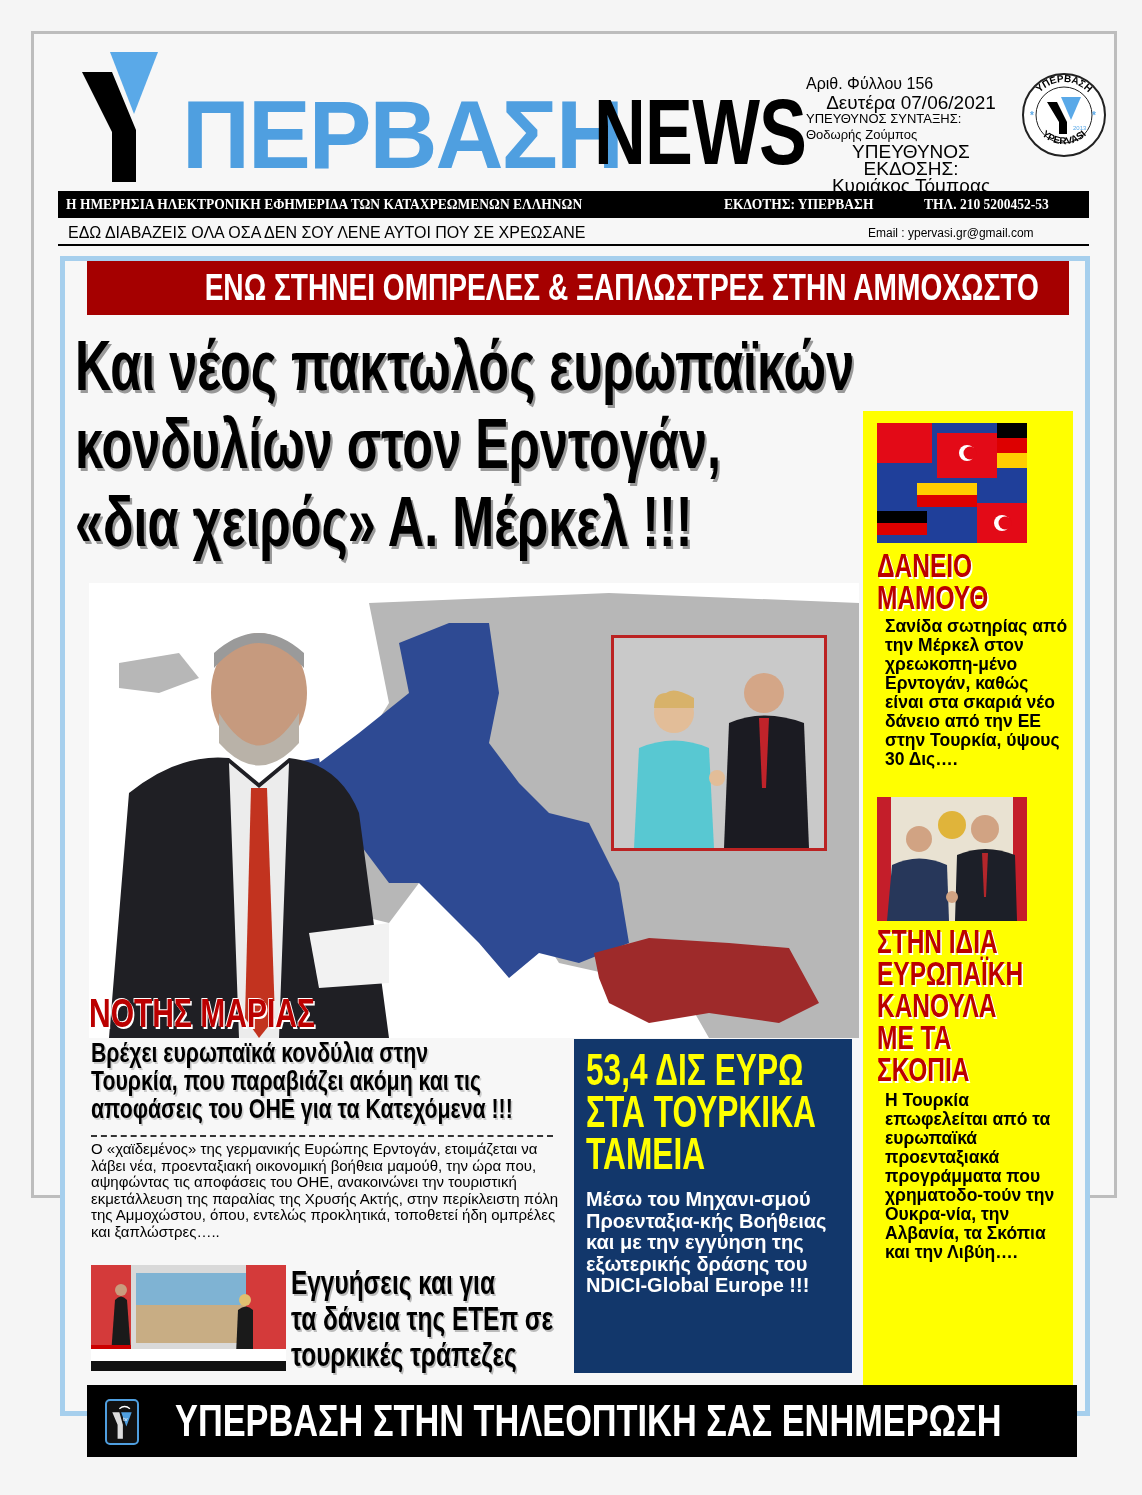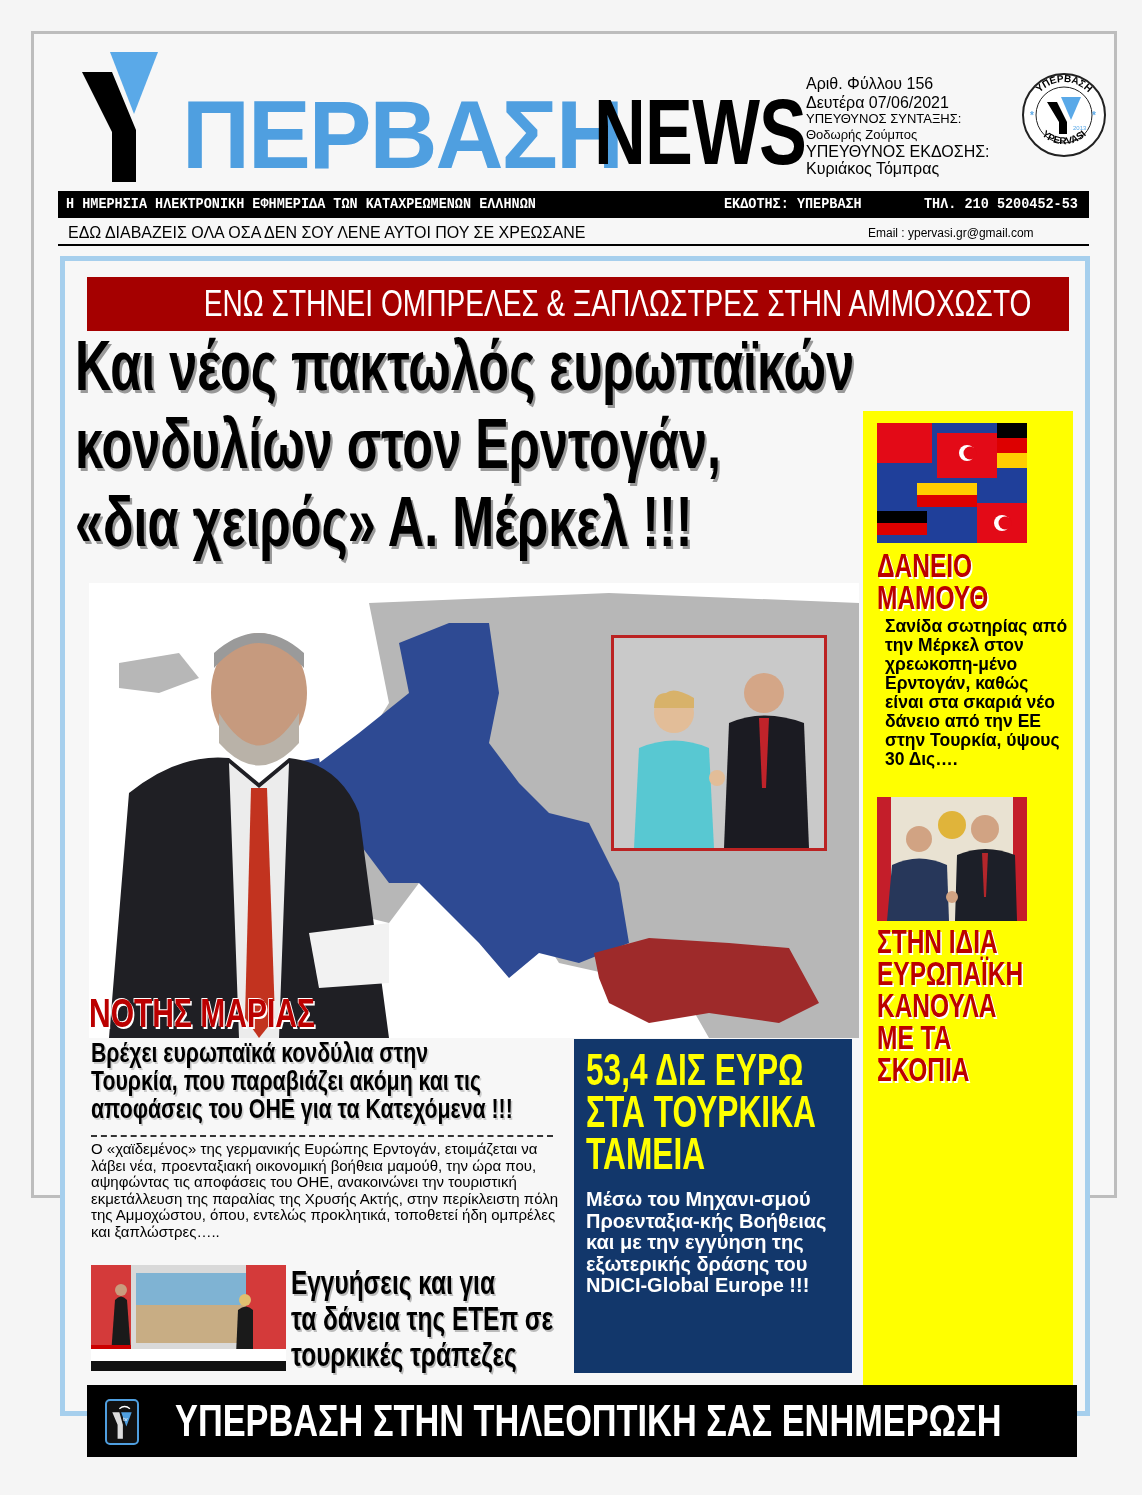--- a/index.html
+++ b/index.html
@@ -5,30 +5,30 @@
   * { box-sizing: border-box; margin: 0; padding: 0; }
   body { width: 1142px; height: 1495px; background: #f5f5f5; font-family: "Liberation Sans", sans-serif; position: relative; overflow: hidden; }
   .page { position: absolute; left: 31px; top: 31px; width: 1086px; height: 1167px; border: 3px solid #bdbdbd; background: #f7f7f7; }
   .abs { position: absolute; }
   
   .logo-y { left: 40px; top: 18px; width: 110px; height: 130px; }
   .logo-word { left: 148px; top: 56px; font-family: "Liberation Sans", sans-serif; font-weight: bold; font-size: 96px; line-height: 90px; letter-spacing: -2px; color: #4f9fe0; transform: scaleX(0.98); transform-origin: left; }
   .logo-news { left: 560px; top: 50px; font-family: "Liberation Sans", sans-serif; font-weight: bold; font-size: 92px; line-height: 96px; color: #000; transform: scaleX(0.78); transform-origin: left; letter-spacing: -1px; }
   .issue { left: 756px; top: 40px; width: 210px; color: #000; margin-left: 16px; }
   .issue .l1 { font-size: 16px; line-height: 20px; }
-  .issue .l2 { font-size: 16px; line-height: 17px; }
+  .issue .l2 { font-size: 19px; line-height: 17px; text-align: center; }
   .issue .l3 { font-size: 13px; line-height: 16px; }
   .seal { left: 987px; top: 38px; width: 86px; height: 86px; }
-  .bar-black { left: 24px; top: 157px; width: 1031px; height: 27px; background: #000; color: #fff; font-family: Liberation Mono, monospace; font-weight: bold; font-size: 15px; line-height: 27px; }
+  .bar-black { left: 24px; top: 157px; width: 1031px; height: 27px; background: #000; color: #fff; font-family: Liberation Serif, serif; font-weight: bold; font-size: 15px; line-height: 27px; }
   .bar-black span { position: absolute; top: 0; white-space: nowrap; transform: scaleX(0.9); transform-origin: left; }
   .tagline { left: 24px; top: 186px; width: 1031px; height: 26px; font-size: 16px; line-height: 26px; color: #000; border-bottom: 2px solid #000; }
   .tagline span { position: absolute; top: 0; white-space: nowrap; }
   
   .frame { left: 26px; top: 222px; width: 1030px; height: 1160px; border: 5px solid #a6cfed; background: #f7f7f7; }
-  .kicker { left: 22px; top: 16px; width: 982px; height: 54px; background: #a50000; color: #fff; font-weight: normal; font-size: 36px; line-height: 54px; text-align: center; white-space: nowrap; overflow: hidden; }
+  .kicker { left: 22px; top: 0; width: 982px; height: 54px; background: #a50000; color: #fff; font-weight: bold; font-size: 36px; line-height: 54px; text-align: center; white-space: nowrap; overflow: hidden; }
   .kicker span { display: inline-block; transform: scaleX(0.78); transform-origin: center; }
   .headline { left: 10px; top: 66px; width: 800px; color: #000; font-weight: bold; font-size: 70px; line-height: 78px; white-space: nowrap; text-shadow: 3px 3px 0 #999; }
   .headline div { transform: scaleX(0.72); transform-origin: left; }
   
   .hero { left: 24px; top: 322px; width: 770px; height: 455px; background: #fff; overflow: hidden; }
   .hero-name { left: 0px; top: 408px; color: #b00; font-weight: bold; font-size: 40px; line-height: 44px; text-shadow: 2px 2px 0 #fff, -1px -1px 0 #fff; white-space: nowrap; }
   .hero-name span { display:inline-block; transform: scaleX(0.75); transform-origin: left; }
   .inset { left: 522px; top: 52px; width: 216px; height: 216px; border: 3px solid #b22; background: #bcbcbc; overflow: hidden; }
   
   .sidebar { left: 798px; top: 150px; width: 210px; height: 990px; background: #ffff00; }
@@ -191,20 +191,21 @@
           <circle cx="75" cy="100" r="6" fill="#d1a383"></circle>
         </svg>
       </div>
       <div class="abs sb-title" style="top:514px">
         <div>ΣΤΗΝ ΙΔΙΑ</div>
         <div>ΕΥΡΩΠΑΪΚΗ</div>
         <div>ΚΑΝΟΥΛΑ</div>
         <div>ΜΕ ΤΑ</div>
         <div>ΣΚΟΠΙΑ</div>
       </div>
+      <div class="abs sb-text" style="top:680px">Η Τουρκία επωφελείται από τα ευρωπαϊκά προενταξιακά προγράμματα που χρηματοδο-τούν την  Ουκρα-νία, την Αλβανία, τα Σκόπια και την Λιβύη….</div>
     </div>
 
     <div class="abs sub-headline">
       <div>Βρέχει ευρωπαϊκά κονδύλια στην</div>
       <div>Τουρκία, που παραβιάζει ακόμη και τις</div>
       <div>αποφάσεις του ΟΗΕ για τα Κατεχόμενα !!!</div>
     </div>
     <div class="abs dashline"></div>
     <div class="abs body-text">Ο «χαϊδεμένος» της γερμανικής Ευρώπης Ερντογάν, ετοιμάζεται να λάβει νέα, προενταξιακή οικονομική βοήθεια μαμούθ, την ώρα που, αψηφώντας τις αποφάσεις του ΟΗΕ, ανακοινώνει την τουριστική εκμετάλλευση της παραλίας της Χρυσής Ακτής, στην περίκλειστη πόλη της Αμμοχώστου, όπου, εντελώς προκλητικά, τοποθετεί ήδη ομπρέλες και ξαπλώστρες…..</div>
 

